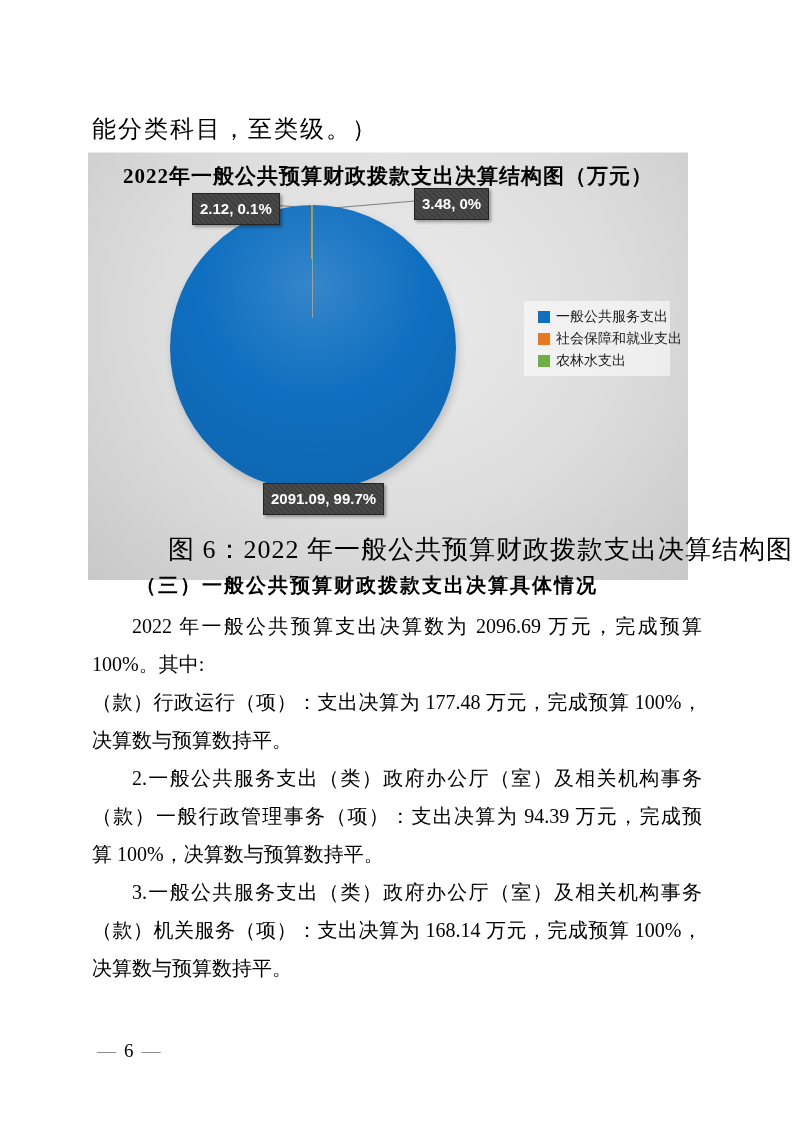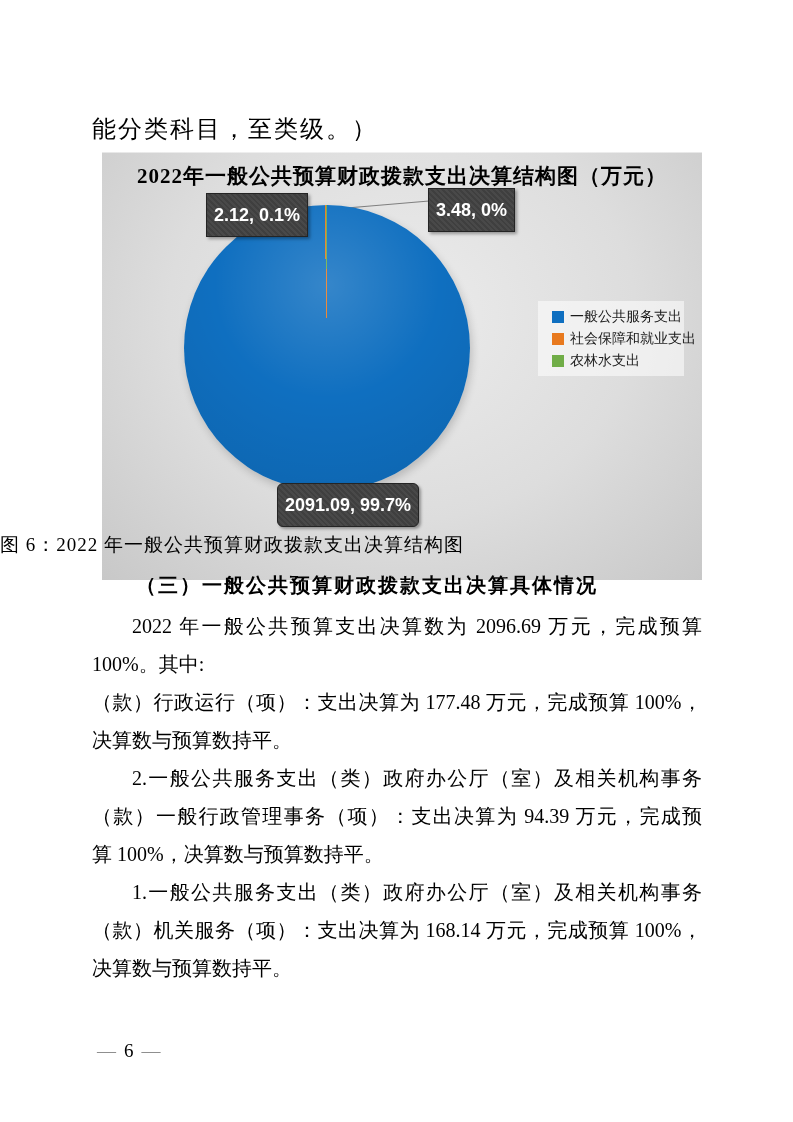--- a/index.html
+++ b/index.html
@@ -8,21 +8,21 @@
     position:relative; width:793px; height:1122px; background:#ffffff;
     font-family:"Liberation Serif","DejaVu Serif",serif; color:#000;
     overflow:hidden;
   }
   .top-text {
     position:absolute; left:92px; top:103px; width:610px;
     font-size:24px; line-height:30px; letter-spacing:2px;margin-top:11px;
   }
   
   .chart-box {
-    position:absolute; left:102px; top:152px; width:600px; height:428px;
+    position:absolute; left:88px; top:152px; width:600px; height:428px;
     background:radial-gradient(ellipse at 50% 38%, #ececec 0%, #dddddd 55%, #c8c8c8 100%);
     box-shadow:inset 0 1px 0 rgba(255,255,255,.5);
   }
   .chart-title {
     position:absolute; left:0; top:10px; width:100%;
     text-align:center; font-size:21px; font-weight:bold; letter-spacing:1px;
     color:#000;
   }
   .pie {
     position:absolute; left:82px; top:53px; width:286px; height:286px;
@@ -30,44 +30,44 @@
     box-shadow:2px 4px 8px rgba(0,0,0,.18);
   }
   .pie::after {
     content:""; position:absolute; inset:0; border-radius:50%;
     background:radial-gradient(circle at 50% 28%, rgba(255,255,255,.16) 0%, rgba(255,255,255,0) 45%, rgba(0,0,0,.10) 100%);
   }
   .leaders { position:absolute; left:0; top:0; width:600px; height:355px; }
   .dlabel {
     position:absolute; color:#ffffff;
     font-family:"Liberation Sans","DejaVu Sans",sans-serif;
-    font-size:18px; font-weight:bold; line-height:18px;
-    padding:12px 7px;
+    font-size:15px; font-weight:bold; line-height:18px;
+    padding:6px 7px;
     background:
       repeating-linear-gradient(45deg, rgba(255,255,255,.05) 0 2px, rgba(0,0,0,0) 2px 4px),
       #3f3f3f;
     border:1px solid #242424;
     box-shadow:2px 2px 3px rgba(0,0,0,.35);
     white-space:nowrap;
   }
   .dlabel-left   { left:104px; top:41px; }
   .dlabel-right  { left:326px; top:36px;text-align:center; }
-  .dlabel-bottom { left:175px; top:331px;border-radius:6px; }
+  .dlabel-bottom { left:175px; top:331px; }
   .legend {
     position:absolute; left:436px; top:149px; width:146px;
     background:rgba(255,255,255,.55); padding:7px 8px;
     display:flex; flex-direction:column; gap:5px;
   }
   .legend-item { display:flex; align-items:center; gap:6px;
     font-size:14px; color:#1a1a1a; white-space:nowrap; line-height:17px;padding-left:6px; }
   .swatch { width:12px; height:12px; flex:0 0 12px; display:inline-block; }
   
   .caption {
     position:absolute; left:0; top:532px; width:100%;
-    text-align:left; font-size:19px; letter-spacing:1px;
+    text-align:right; font-size:26px; letter-spacing:1px;
   }
   .heading {
     position:absolute; left:92px; top:572px; width:610px;
     font-size:20px; font-weight:bold; letter-spacing:2px;
     text-indent:44px;
   }
   .body-block {
     position:absolute; left:92px; top:607px; width:610px;
     font-size:20px;
   }
@@ -125,21 +125,21 @@
     <div class="bline full indent">2022 年一般公共预算支出决算数为 2096.69 万元，完成预算</div>
     <div class="bline">100%。其中:</div>
 
     <div class="bline full">（款）行政运行（项）：支出决算为 177.48 万元，完成预算 100%，</div>
     <div class="bline">决算数与预算数持平。</div>
 
     <div class="bline full indent">2.一般公共服务支出（类）政府办公厅（室）及相关机构事务</div>
     <div class="bline full">（款）一般行政管理事务（项）：支出决算为 94.39 万元，完成预</div>
     <div class="bline">算 100%，决算数与预算数持平。</div>
 
-    <div class="bline full indent">1.一般公共服务支出（类）政府办公厅（室）及相关机构事务</div>
+    <div class="bline full indent">3.一般公共服务支出（类）政府办公厅（室）及相关机构事务</div>
     <div class="bline full">（款）机关服务（项）：支出决算为 168.14 万元，完成预算 100%，</div>
     <div class="bline">决算数与预算数持平。</div>
   </div>
 
   <div class="page-num">
     <span class="dash">—</span><span class="num">6</span><span class="dash">—</span>
   </div>
 
 </div>
 

